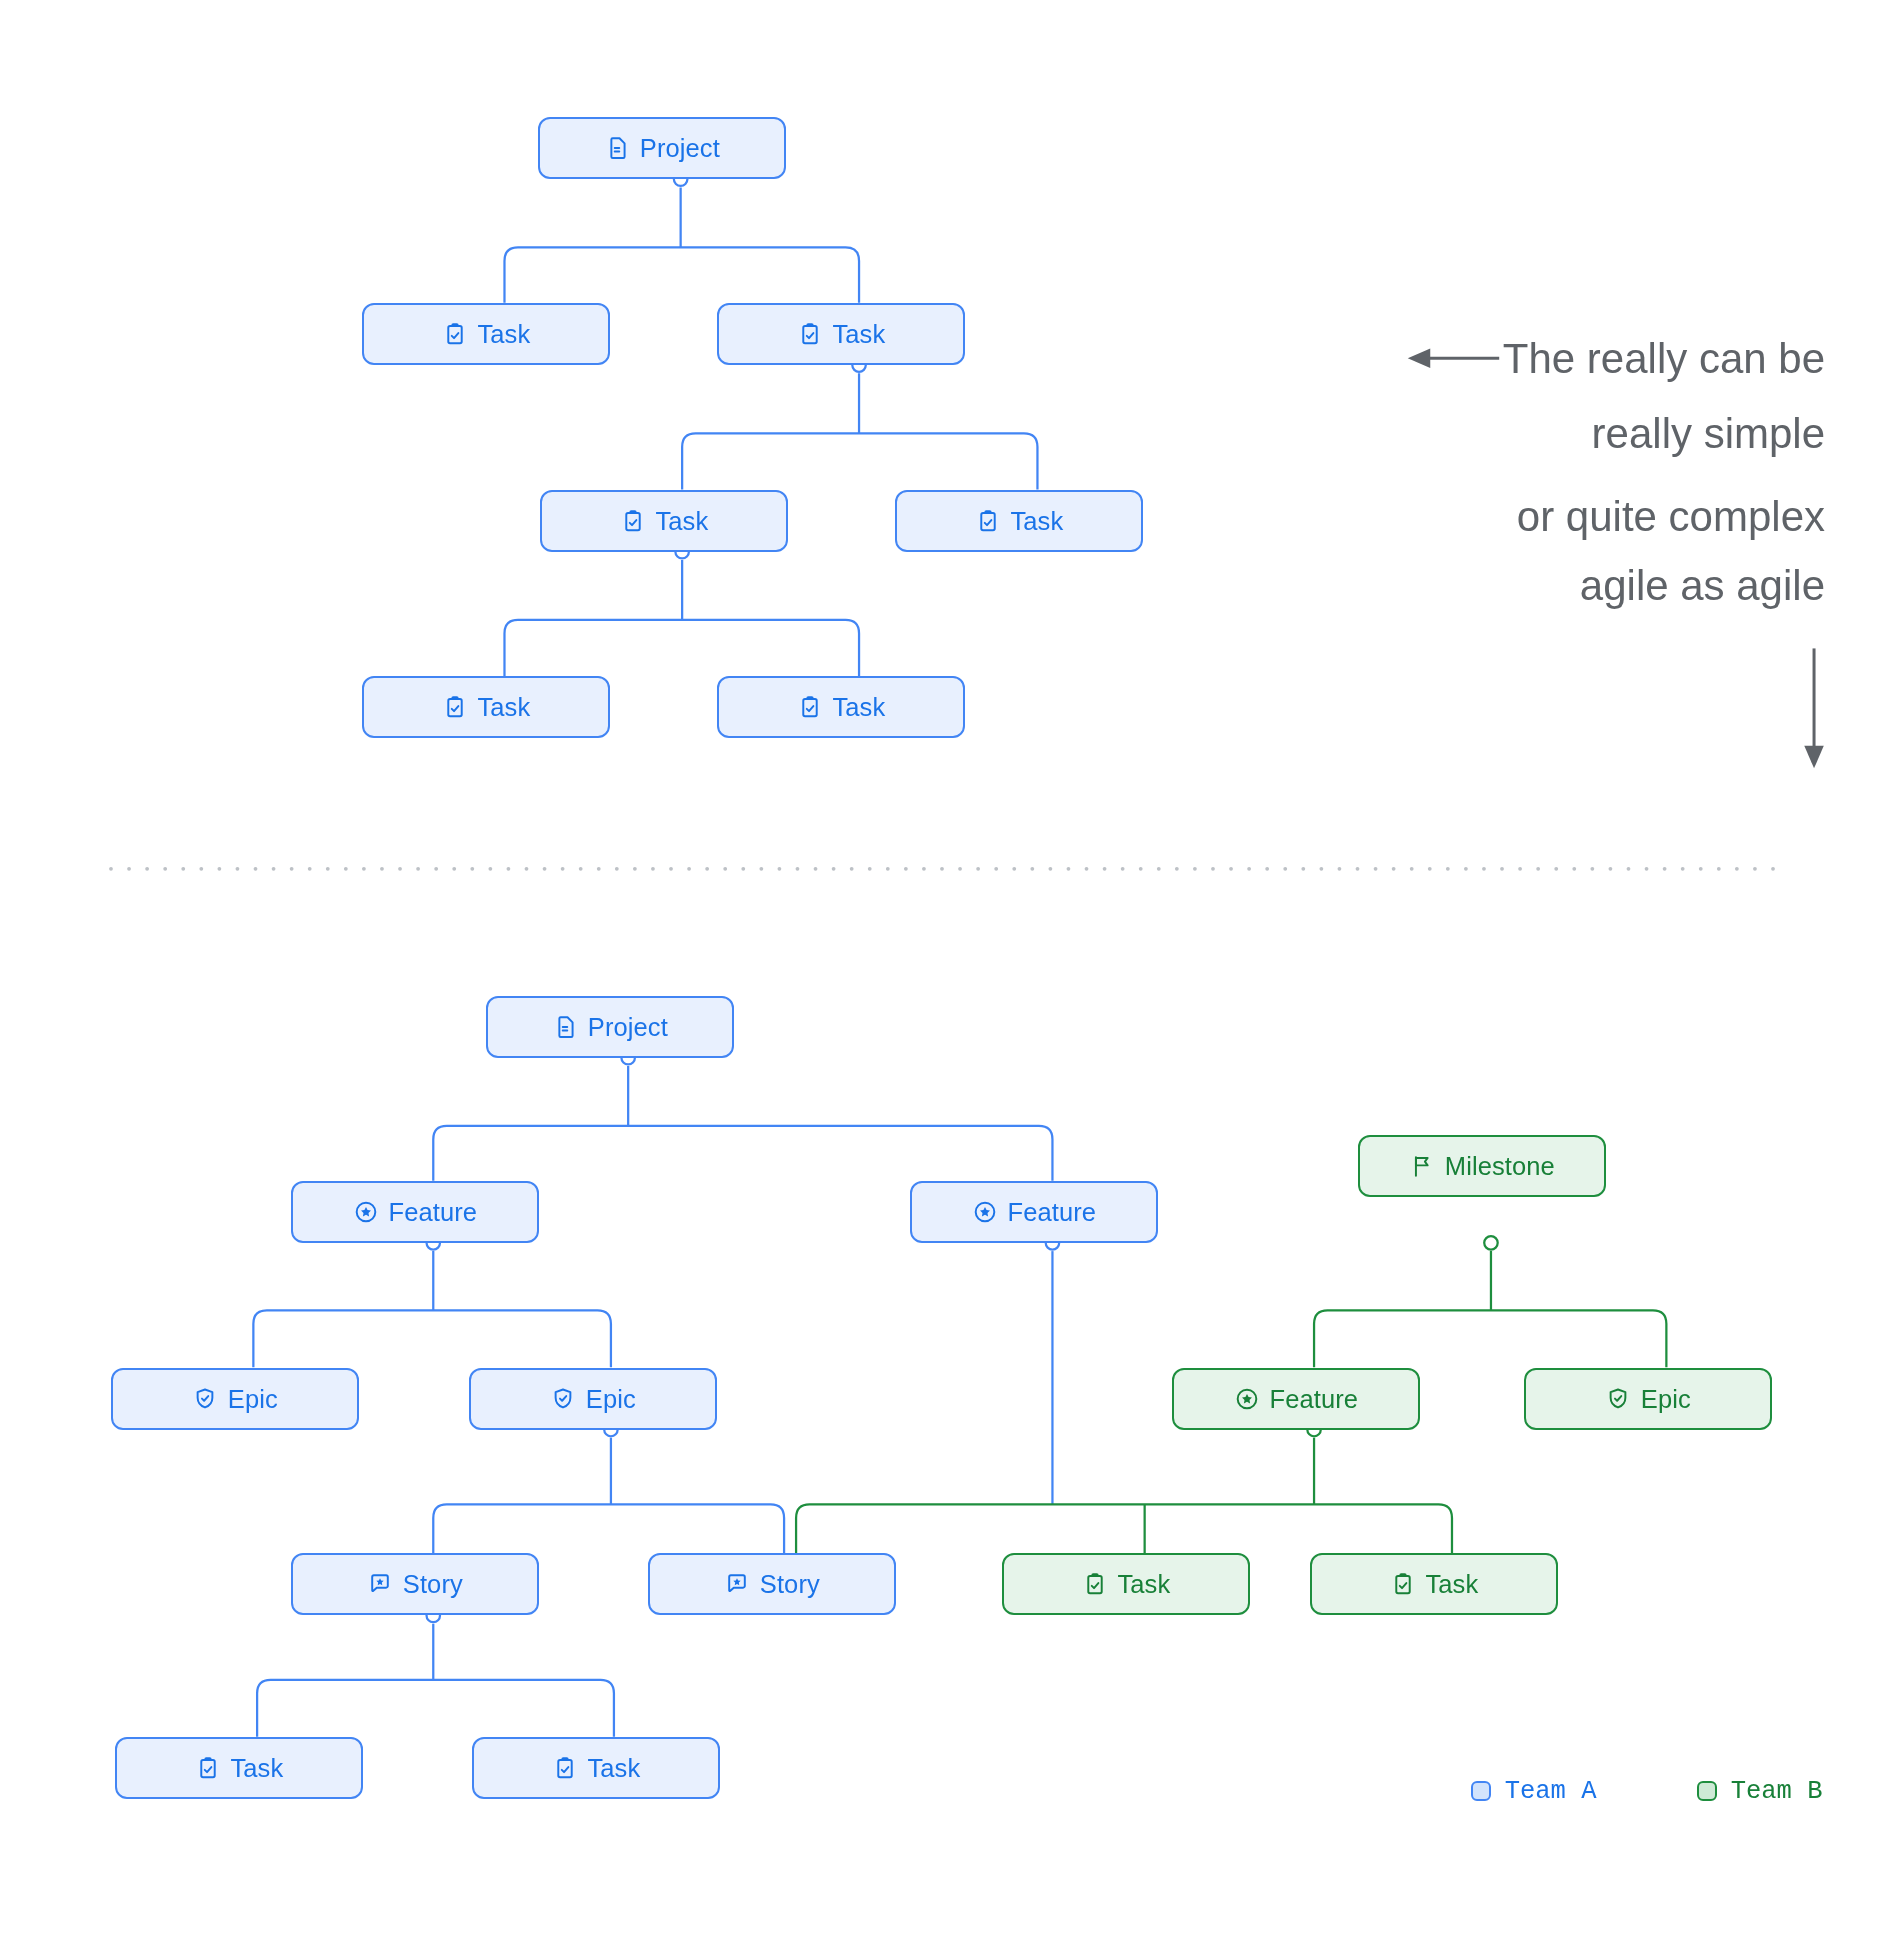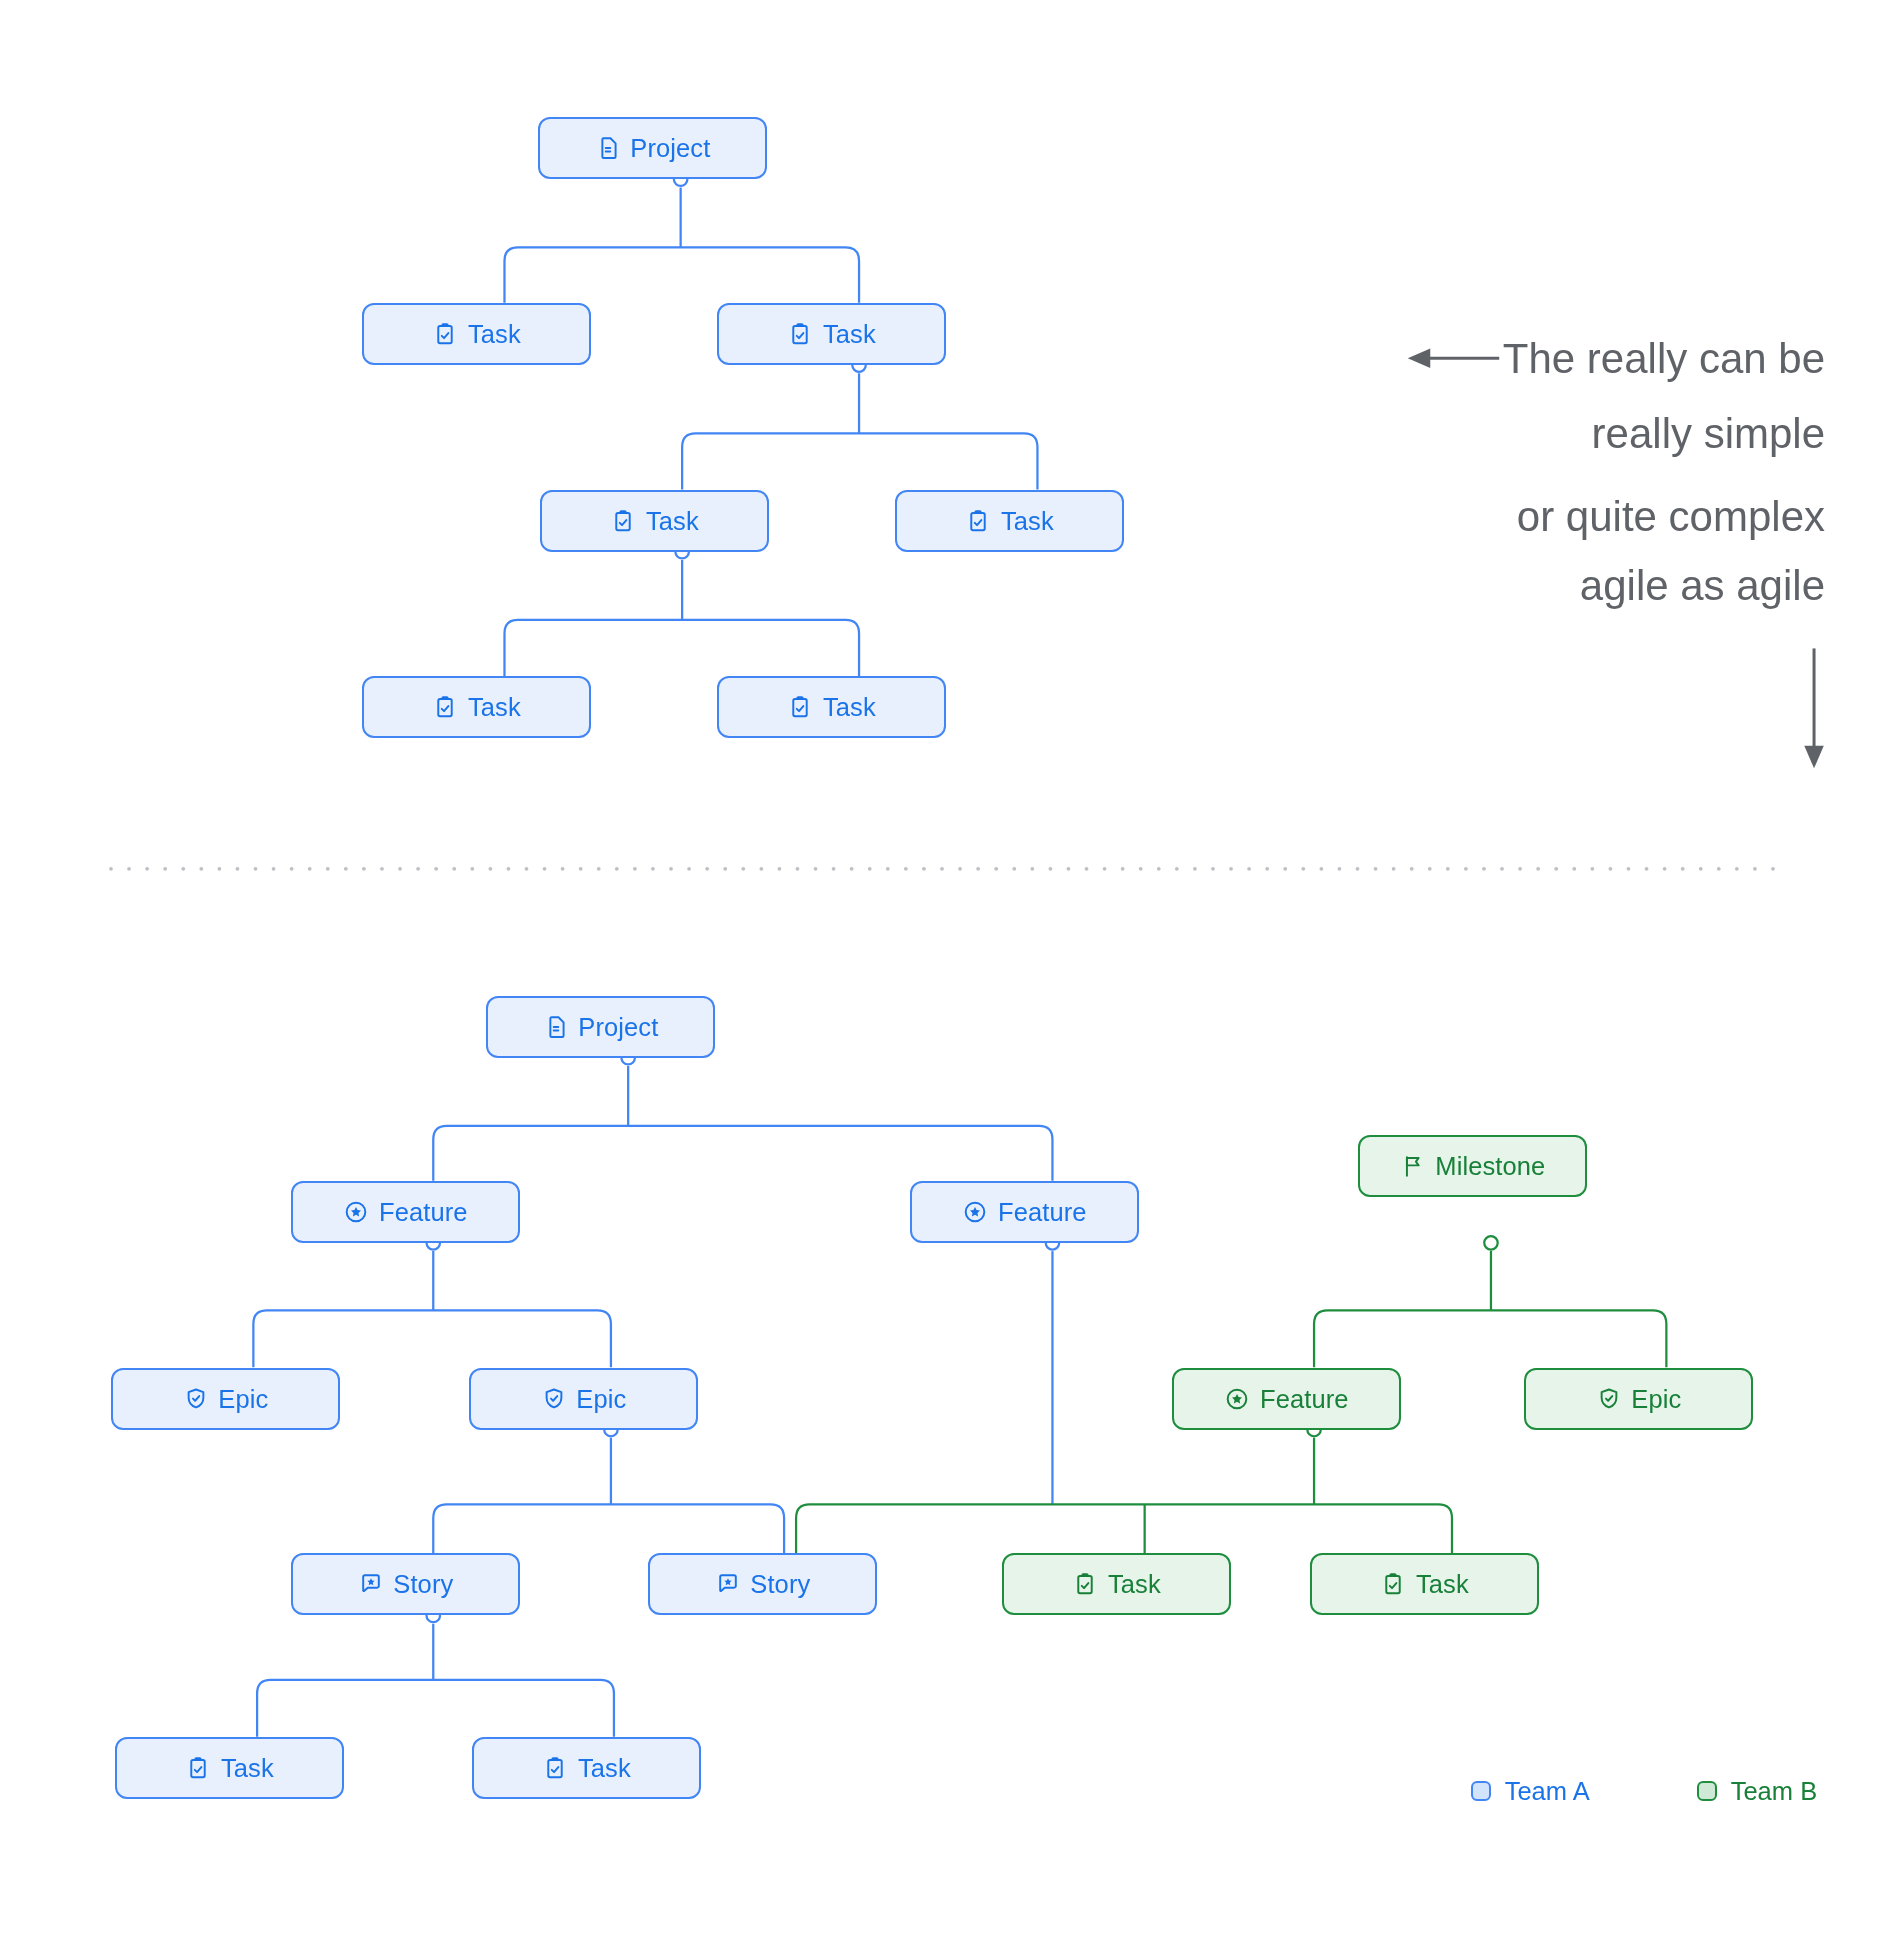--- a/index.html
+++ b/index.html
@@ -4,37 +4,37 @@
 <style>
   html,body{margin:0;padding:0;background:#ffffff;}
   body{
     font-family:"Liberation Sans", sans-serif;
     width:1898px;height:1955px;position:relative;overflow:hidden;
   }
   #canvas{position:absolute;inset:0;width:1898px;height:1955px;}
   #connector-layer{position:absolute;left:0;top:0;z-index:1;}
   .node{
     position:absolute;z-index:2;box-sizing:border-box;
-    width:229px;height:62px;border-radius:12px;
+    width:248px;height:62px;border-radius:12px;
     display:flex;align-items:center;justify-content:center;gap:9.7px;
     font-size:25.5px;font-weight:500;letter-spacing:0.1px;
   }
   .node.team-a{background:var(--a-fill);border:2.2px solid var(--a-accent);color:var(--a-text);}
   .node.team-b{background:var(--b-fill);border:2.2px solid var(--b-accent);color:var(--b-text);}
   .node .nicon{display:flex;align-items:center;}
   .node .nicon svg{width:26px;height:26px;display:block;}
   .annotation{
     position:absolute;right:73px;top:321px;width:525px;z-index:2;
     text-align:right;color:var(--gray);font-size:42px;font-weight:400;
   }
   .ann-para1 .ann-line{line-height:75px;}
   .ann-para2{margin-top:10.5px;}
   .ann-para2 .ann-line{line-height:69px;}
   .legend{position:absolute;top:1775px;left:0;width:1898px;height:30px;z-index:2;}
-  .legend-item{position:absolute;display:flex;align-items:center;gap:14.2px;}
+  .legend-item{position:absolute;display:flex;align-items:center;gap:14.2px;font-family:Liberation Mono, monospace;}
   .legend-swatch{width:19.5px;height:19.5px;border-radius:6px;box-sizing:border-box;}
   .legend-item.team-a .legend-swatch{border:2.2px solid var(--a-accent);background:#D2E3FC;}
   .legend-item.team-b .legend-swatch{border:2.2px solid var(--b-accent);background:#CEEAD6;}
   .legend-item.team-a .legend-label{color:var(--a-text);}
   .legend-item.team-b .legend-label{color:var(--b-text);}
   .legend-label{font-size:25.5px;font-weight:500;}
 </style>
 </head>
 <body style="--a-accent: #4285F4; --a-fill: #E8F0FE; --a-text: #1A73E8; --b-accent: #1E8E3E; --b-fill: #E6F4EA; --b-text: #188038; --gray: #5F6368;">
 

